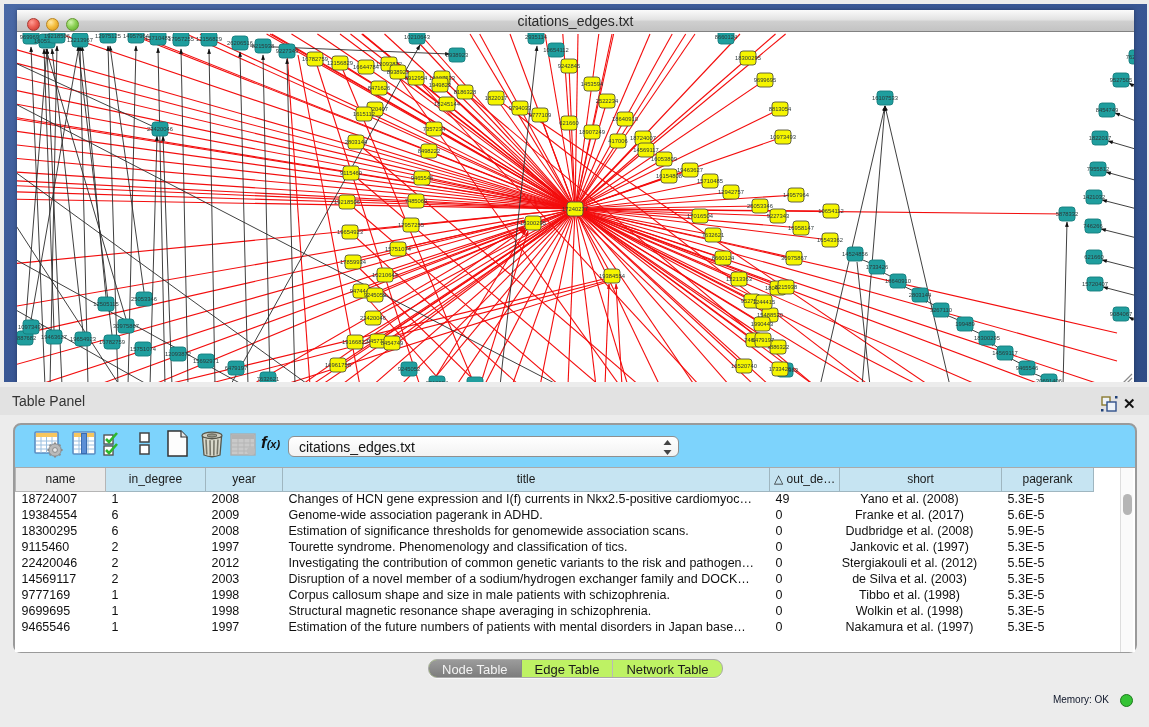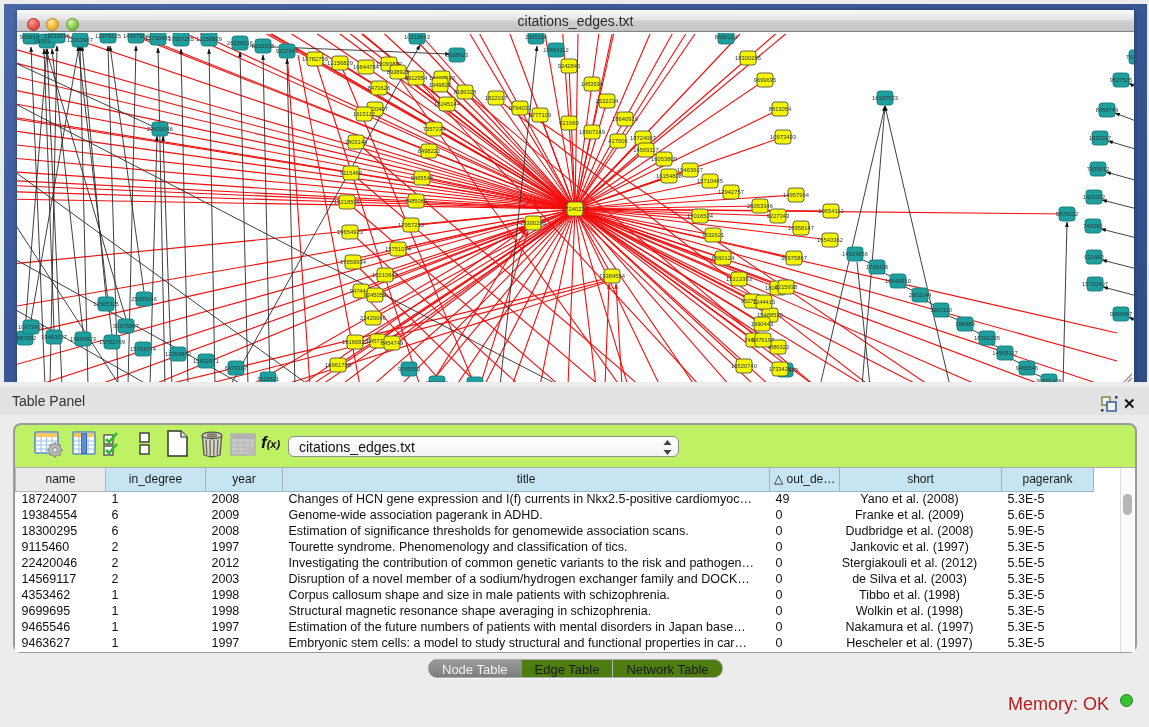--- a/index.html
+++ b/index.html
@@ -24,21 +24,21 @@
 #canvas { position:absolute; left:0; top:23px; width:1117px; height:352px; background:#fff; overflow:hidden; }
 
 
 #tp { position:absolute; left:0; top:382px; width:1149px; height:329px; background:#ececec; }
 #tp-head { position:absolute; left:0; top:5px; width:1149px; height:28px; background:#e2e2e2; }
 #tp-head .t { position:absolute; left:12px; top:6px; font-size:14px; color:#333; }
 #tp-float { position:absolute; left:1101px; top:9px; }
 #tp-x { position:absolute; left:1123px; top:8px; font-size:15px; color:#111; font-weight:bold; }
 
 #container { position:absolute; left:13px; top:41px; width:1124px; height:230px;
-  border:2px solid #9a9a9a; border-radius:8px; background:#bef264; }
+  border:2px solid #9a9a9a; border-radius:8px; background:#7dd3fc; }
 
 #toolbar { position:absolute; left:0; top:0; width:100%; height:42px; }
 .icon { position:absolute; top:7px; }
 #dropdown { position:absolute; left:273px; top:11px; width:391px; height:21px;
   border:1px solid #8f8f8f; border-radius:6px;
   background:linear-gradient(#ffffff,#f2f2f2); }
 #dropdown .txt { position:absolute; left:10px; top:2px; font-size:14px; color:#111; }
 
 #tablewrap { position:absolute; left:0px; top:42px; width:1120px; height:185px; background:#fff; overflow:hidden; border-top:1px solid #aaa; }
 table { border-collapse:collapse; table-layout:fixed; width:1078px; font-size:12px; }
@@ -46,28 +46,28 @@
   background:#c6e4f2; border:1px solid #9fb6c0; border-top:none; }
 th.gray { background:#eaeaea; border-color:#b5b5b5;margin-left:38px; }
 td { height:16px; padding:0 0 0 6px; color:#101010; white-space:nowrap; overflow:hidden;
   font-size:12.5px; }
 td.ctr { text-align:center; padding:0 22px 0 0; }
 #vscroll { position:absolute; left:1105px; top:0px; width:13px; height:185px; background:#fafafa; border-left:1px solid #ddd; }
 #vthumb { position:absolute; left:2px; top:26px; width:9px; height:21px; border-radius:5px; background:#b5b5b5; }
 
 
 #tabs { position:absolute; left:428px; top:277px; height:19px; display:flex;
-  border:1px solid #a9a9a9; border-radius:9px; overflow:hidden; background:#4d7c0f;
+  border:1px solid #a9a9a9; border-radius:9px; overflow:hidden; background:#bef264;
   box-shadow:0 1px 0 rgba(255,255,255,0.7); }
 #tabs .seg { font-size:13px; color:#1a1a1a; padding:2px 13px 0 13px; border-right:1px solid #b9b9b9; }
 #tabs .seg:last-child { border-right:none; }
 #tabs .sel { background:linear-gradient(#9b9b9b,#7d7d7d); color:#f4f4f4; border-right-color:#8a8a8a; }
 
 #status { position:absolute; left:0; top:302px; width:1149px; height:27px; }
-#status .mem { position:absolute; right:40px; top:10px; font-size:18px; color:#b91c1c;text-align:center; }
+#status .mem { position:absolute; right:40px; top:10px; font-size:10px; color:#0f172a;text-align:center; }
 #memdot { position:absolute; right:16px; top:10px; width:13px; height:13px; border-radius:50%;
   background:#35c335; border:1px solid #1c7a1c; }
 
 
 #caret { position:absolute; left:569px; top:398px; width:0; height:0;
   border-left:4px solid transparent; border-right:4px solid transparent;
   border-bottom:5px solid #9a9a9a; }
 </style>
 </head>
 <body>
@@ -1007,21 +1007,21 @@
                 <td>49</td>
                 <td class="ctr">Yano et al. (2008)</td>
                 <td>5.3E-5</td>
               </tr>
           <tr>
                 <td>19384554</td>
                 <td>6</td>
                 <td>2009</td>
                 <td>Genome-wide association pagerank in ADHD.</td>
                 <td>0</td>
-                <td class="ctr">Franke et al. (2009)</td>
+                <td class="ctr">Franke et al. (2017)</td>
                 <td>5.6E-5</td>
               </tr>
           <tr>
                 <td>18300295</td>
                 <td>6</td>
                 <td>2008</td>
                 <td>Estimation of significance thresholds for genomewide association scans.</td>
                 <td>0</td>
                 <td class="ctr">Dudbridge et al. (2008)</td>
                 <td>5.9E-5</td>
@@ -1047,21 +1047,21 @@
           <tr>
                 <td>14569117</td>
                 <td>2</td>
                 <td>2003</td>
                 <td>Disruption of a novel member of a sodium/hydrogen exchanger family and DOCK…</td>
                 <td>0</td>
                 <td class="ctr">de Silva et al. (2003)</td>
                 <td>5.3E-5</td>
               </tr>
           <tr>
-                <td>4353462</td>
+                <td>9777169</td>
                 <td>1</td>
                 <td>1998</td>
                 <td>Corpus callosum shape and size in male patients with schizophrenia.</td>
                 <td>0</td>
                 <td class="ctr">Tibbo et al. (1998)</td>
                 <td>5.3E-5</td>
               </tr>
           <tr>
                 <td>9699695</td>
                 <td>1</td>
@@ -1073,29 +1073,20 @@
               </tr>
           <tr>
                 <td>9465546</td>
                 <td>1</td>
                 <td>1997</td>
                 <td>Estimation of the future numbers of patients with mental disorders in Japan base…</td>
                 <td>0</td>
                 <td class="ctr">Nakamura et al. (1997)</td>
                 <td>5.3E-5</td>
               </tr>
-          <tr>
-                <td>9463627</td>
-                <td>1</td>
-                <td>1997</td>
-                <td>Embryonic stem cells: a model to study structural and functional properties in car…</td>
-                <td>0</td>
-                <td class="ctr">Hescheler et al. (1997)</td>
-                <td>5.3E-5</td>
-              </tr>
         </tbody>
           </table>
         <div id="vscroll">
             <div id="vthumb"></div>
           </div>
       </div>
     </div>
 
     <div id="tabs">
       <div class="seg sel">Node Table</div>

